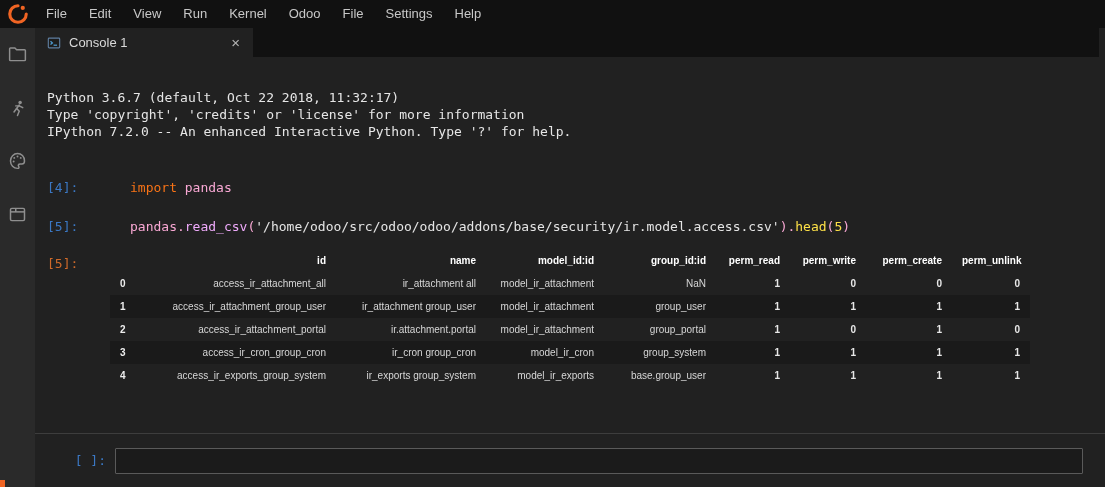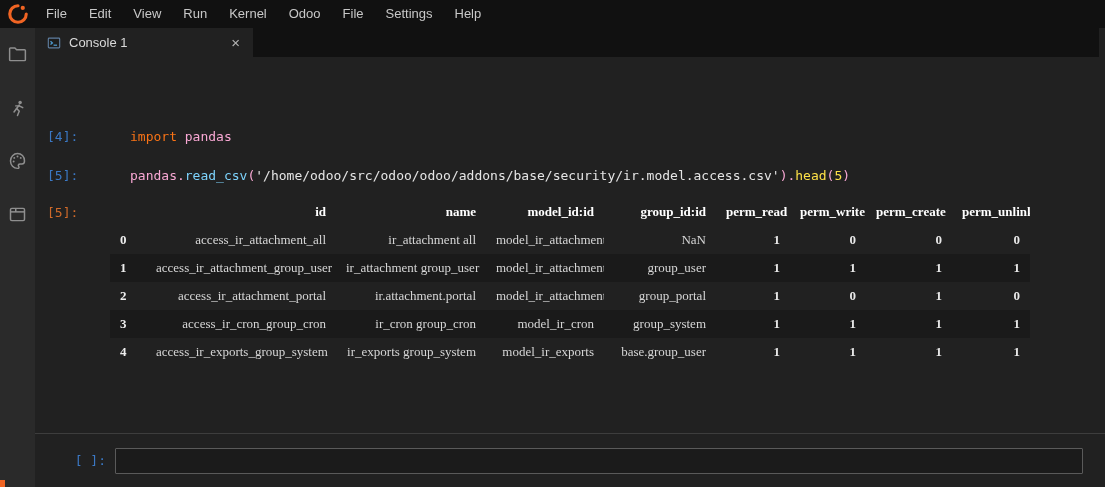--- a/index.html
+++ b/index.html
@@ -30,29 +30,29 @@
   .scroll{padding:32px 20px 0 12px;font-family:"DejaVu Sans Mono",monospace;font-size:13px;color:#e6e6e6}
   .bline{line-height:17px;white-space:pre}
   .cells{margin-top:39px}
   .cell-row{display:flex;line-height:17px;white-space:pre}
   .cell-row + .cell-row{margin-top:22px}
   .prompt{color:#3b78c4;font-family:"DejaVu Sans Mono",monospace;font-size:13px}
   .prompt.in{width:83px;flex:none}
   .code{white-space:pre}
   .tok.pl{color:#f9a8d4}
   .tok.kw{color:#f97316}
-  .tok.fn{color:#7dd3fc}
+  .tok.fn{color:#f0abfc}
   .tok.str{color:#e5e5e5}
   .tok.meth{color:#fde047}
 
   
   .output-row{display:flex;margin-top:14px}
   .prompt.out{color:#cf6a2a;width:63px;flex:none;padding-top:7px}
   table.df{border-collapse:collapse;table-layout:fixed;width:920px;
-           font-family:Liberation Serif, serif;font-size:13px;color:#d6d6d6}
+           font-family:Liberation Sans, sans-serif;font-size:10px;color:#d6d6d6}
   .df th,.df td{padding:6px 10px;text-align:right;overflow:hidden;white-space:nowrap;border:none}
   .df thead th{color:#fff;font-weight:bold}
   .df tbody tr:nth-child(even){background:#1a1a1a}
   .df th.idx{text-align:left;font-weight:bold;color:#eee}
   .df td.num{font-weight:bold;color:#e8e8e8}
 
   
   .bottom{position:absolute;left:0;right:0;bottom:0;height:54px;border-top:1px solid #3d3d3d;
           display:flex;align-items:center;padding:0 22px 0 12px;background:#212121;box-sizing:border-box}
   .prompt.empty{width:59px;text-align:right;flex:none}
@@ -125,20 +125,25 @@
       <path d="M4 6l2.2 1.9L4 9.8" fill="none" stroke="#4f9cd2" stroke-width="1.4"></path>
       <path d="M7.5 10.5h4" stroke="#4f9cd2" stroke-width="1.4"></path>
     </svg>
     <span class="tab-label">Console 1</span>
     <span class="tab-close">×</span>
   </div>
 </div>
 
 <div class="content">
   <div class="scroll">
+    <div>
+        <div class="bline">Python 3.6.7 (default, Oct 22 2018, 11:32:17)</div>
+        <div class="bline">Type 'copyright', 'credits' or 'license' for more information</div>
+        <div class="bline">IPython 7.2.0 -- An enhanced Interactive Python. Type '?' for help.</div>
+      </div>
     <div class="cells">
         <div class="cell-row"><span class="prompt in">[4]:</span><span class="code"><span class="tok kw">import</span><span class="tok pl"> pandas</span></span></div>
         <div class="cell-row"><span class="prompt in">[5]:</span><span class="code"><span class="tok pl">pandas.</span><span class="tok fn">read_csv</span><span class="tok pl">(</span><span class="tok str">'/home/odoo/src/odoo/odoo/addons/base/security/ir.model.access.csv'</span><span class="tok pl">)</span><span class="tok pl">.</span><span class="tok meth">head</span><span class="tok pl">(</span><span class="tok meth">5</span><span class="tok pl">)</span></span></div>
       </div>
 
     <div class="output-row">
       <span class="prompt out">[5]:</span>
       <table class="df">
         <colgroup>
           <col style="width:36px">

